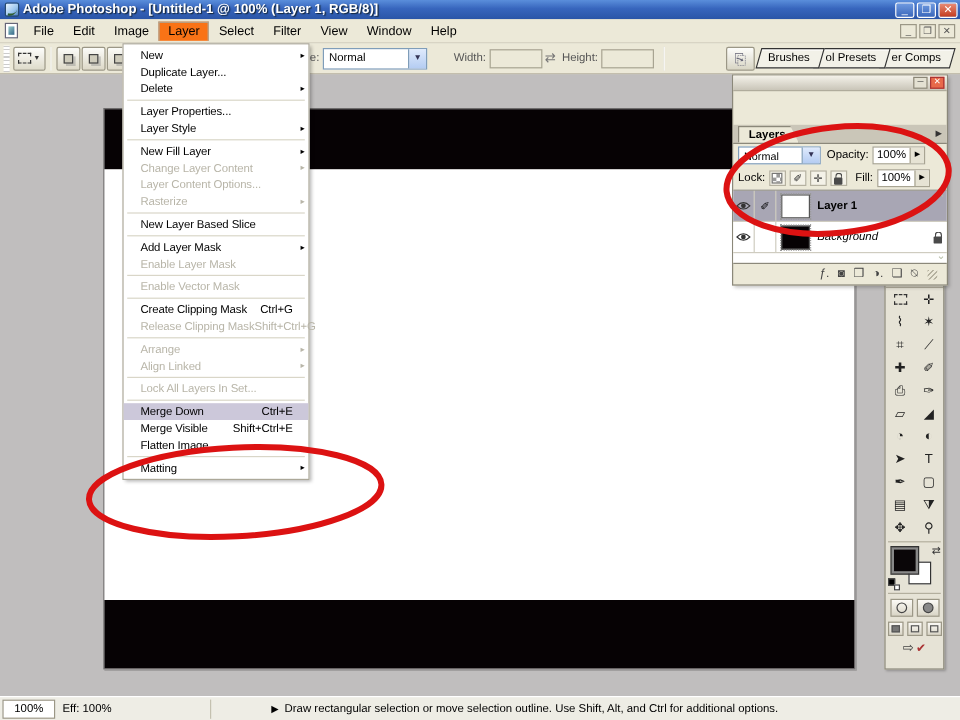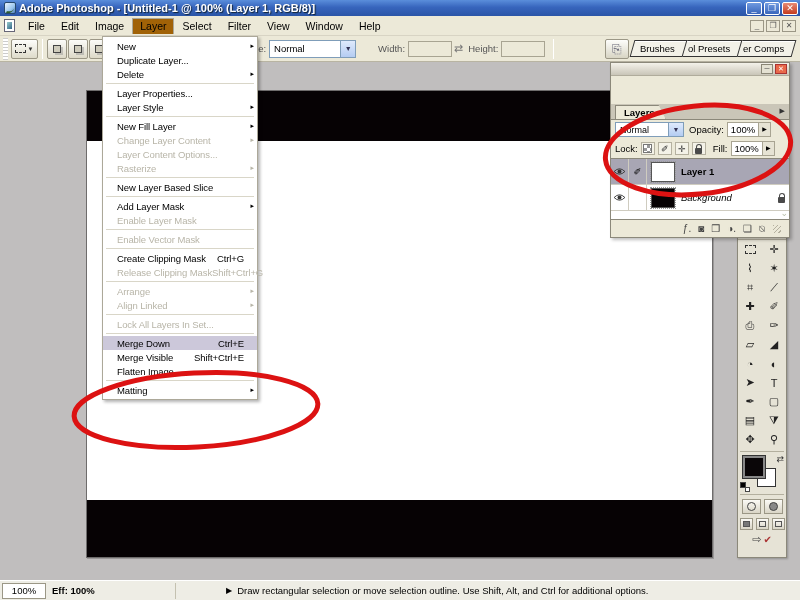--- a/index.html
+++ b/index.html
@@ -21,21 +21,21 @@
     font-size:9px; line-height:11px; text-align:center;
     background:linear-gradient(180deg,#6f9ae0,#3a67bb); }
   .win-btn.close { background:linear-gradient(180deg,#e88b75,#c33b1e); }
 
   
   .menubar { position:absolute; top:16px; left:0; width:800px; height:20px; background:#ece9d8;
     border-bottom:1px solid #d8d4c4; display:flex; align-items:center; padding-left:2px; }
   .menubar .doc-icon { width:11px; height:13px; background:#fff; border:1px solid #667; margin:0 5px 0 2px; position:relative; }
   .menubar .doc-icon::after{content:""; position:absolute; inset:2px; background:linear-gradient(135deg,#9cc 0%,#368 100%);}
   .menu-item { padding:2px 8px; font-size:10.5px; cursor:default; }
-  .menu-item.active { background:#a16207; border:1px solid #aca899; border-bottom:none; padding:1px 7px 2px; }
+  .menu-item.active { background:#f97316; border:1px solid #aca899; border-bottom:none; padding:1px 7px 2px; }
   .docwin-btns { margin-left:auto; display:flex; gap:2px; margin-right:4px; }
   .docwin-btn { width:14px; height:12px; border:1px solid #9b9786; background:#ece9d8; color:#555;
     font-size:8px; line-height:10px; text-align:center; }
 
   
   .optionsbar { position:absolute; top:36px; left:0; width:800px; height:26px; background:#ece9d8;
     border-bottom:1px solid #b8b4a2; display:flex; align-items:center; font-size:9.5px; color:#555; }
   .opt-sep { width:1px; height:20px; background:#c9c5b2; margin:0 4px; border-right:1px solid #fff; }
   .grip { width:5px; height:22px; margin:0 3px;
     background:repeating-linear-gradient(0deg,#ccc 0 1px,#fff 1px 3px); }
@@ -146,21 +146,21 @@
   .sm-glyph { width:7px; height:6px; border:1px solid #555; }
   .sm-glyph.full { background:#777; }
   .ir-row { display:flex; align-items:center; gap:2px; font-size:11px; color:#444; margin-top:1px; }
   .ir-check { color:#a33; font-size:10px; }
 
   
   .statusbar { position:absolute; top:580px; left:0; width:800px; height:20px; background:#eeede5;
     border-top:1px solid #fff; display:flex; align-items:center; font-size:9.5px; }
   .sb-zoom { width:44px; height:16px; margin-left:2px; border:1px solid #9b9786; background:#fff;
     display:flex; align-items:center; justify-content:center; }
-  .sb-eff { width:130px; padding-left:6px; border-right:1px solid #c4c1b0; height:16px; display:flex; align-items:center;font-weight:bold; }
+  .sb-eff { width:130px; padding-left:6px; border-right:1px solid #c4c1b0; height:16px; display:flex; align-items:center; }
   .sb-play { margin:0 5px 0 50px; font-size:8px; }
   .sb-hint { white-space:nowrap; }
 
   
   .annotation-overlay { position:absolute; inset:0; width:800px; height:600px; z-index:100; pointer-events:none; }
 </style>
 </head>
 <body>
 
 <div class="titlebar">

